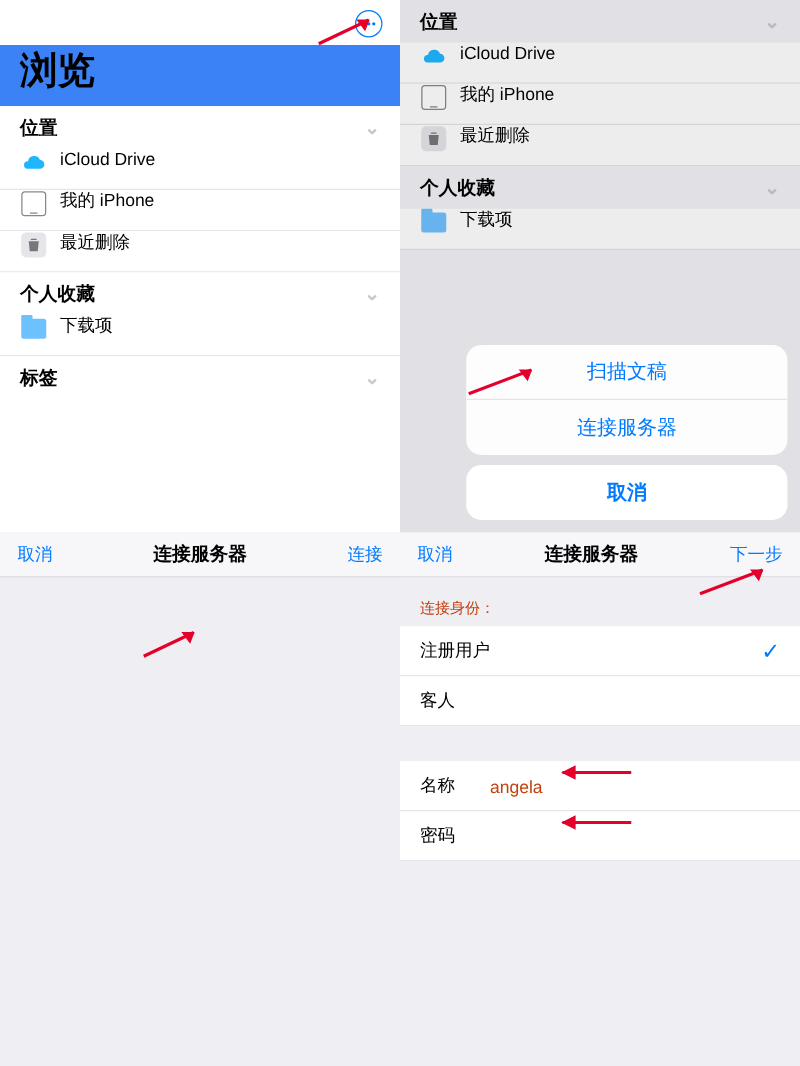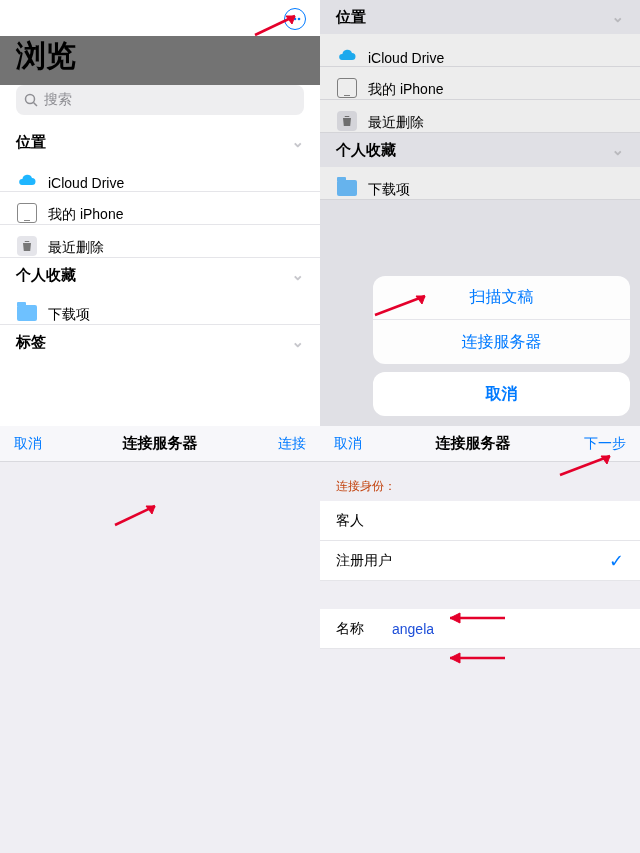--- a/index.html
+++ b/index.html
@@ -5,30 +5,30 @@
   * { box-sizing: border-box; margin: 0; padding: 0; }
   html, body { width: 640px; height: 853px; font-family: -apple-system, "Helvetica Neue", Arial, sans-serif; }
   body { background: #f5f5f7; position: relative; }
   .quad { position: absolute; width: 320px; overflow: hidden; }
   .q1 { left: 0; top: 0; height: 426px; background: #fff; }
   .q2 { left: 320px; top: 0; height: 426px; background: #f2f2f7; }
   .q3 { left: 0; top: 426px; height: 427px; background: #efeef3; }
   .q4 { left: 320px; top: 426px; height: 427px; background: #efeef3; }
 
   
-  .row { display: flex; align-items: flex-end; height: 33px; padding: 0 16px; background: #fff; border-bottom: 1px solid #e5e5e9; font-size: 14px; }
+  .row { display: flex; align-items: flex-start; height: 33px; padding: 0 16px; background: #fff; border-bottom: 1px solid #e5e5e9; font-size: 14px; }
   .row .ico { width: 22px; height: 22px; margin-right: 10px; display: flex; align-items: center; justify-content: center; flex-shrink: 0; }
   .section-header { display: flex; align-items: center; justify-content: space-between; height: 34px; padding: 0 16px; font-size: 15px; font-weight: 600; background: #fff; }
   .section-header.dark { background: #f2f2f7; }
   .chev { color: #c7c7cc; }
 
   
   .q1-top { position: relative; height: 36px; background: #fff; }
   .more-btn { position: absolute; right: 14px; top: 8px; width: 22px; height: 22px; border: 1.5px solid #007aff; border-radius: 50%; display: flex; align-items: center; justify-content: center; color: #007aff; font-size: 12px; }
-  .q1-title { font-size: 30px; font-weight: 700; padding: 0 16px 8px; background:#737373; }
+  .q1-title { font-size: 30px; font-weight: 700; padding: 0 16px 8px; background:#3b82f6; }
   .search { margin: 0 16px 10px; height: 30px; background: #eeeef0; border-radius: 8px; display: flex; align-items: center; padding: 0 8px; color: #8e8e93; font-size: 14px; }
   .search svg { margin-right: 6px; }
 
   
   .cloud svg path { fill: #1fb6ff; }
   .phone-ico { width: 20px; height: 20px; border: 1.5px solid #888; border-radius: 3px; position: relative; }
   .phone-ico::after { content:""; position:absolute; bottom:1px; left:50%; transform:translateX(-50%); width:6px; height:1.5px; background:#888; }
   .trash-ico { width: 20px; height: 20px; border-radius: 4px; background: #e5e5ea; display:flex; align-items:center; justify-content:center; }
   .folder-ico { width: 20px; height: 16px; border-radius: 2px; background: #6ec1ff; position: relative; }
   .folder-ico::before { content:""; position:absolute; top:-3px; left:0; width:9px; height:4px; background:#6ec1ff; border-radius:1px 1px 0 0; }
@@ -44,21 +44,21 @@
   .cancel-item { height: 44px; display:flex; align-items:center; justify-content:center; font-size:16px; color:#007aff; font-weight:600; }
 
   
   .nav { display:flex; align-items:center; justify-content:space-between; height:36px; padding:0 14px; background:#f7f7fa; border-bottom:1px solid #d9d9de; font-size:14px; }
   .nav .blue { color:#007aff; }
   .nav .title { font-weight:600; font-size:15px; }
 
   .q3-body, .q4-body { background:#efeef3; }
   .field-row { display:flex; align-items:center; height:40px; padding:0 16px; background:#fff; border-bottom:1px solid #e5e5e9; font-size:14px; }
   .field-row .lbl { width:56px; flex-shrink:0; }
-  .field-row .val { color:#1d4ed8; }
+  .field-row .val { color:#c2410c; }
   .blur { color:#888; filter: blur(3px); }
   .subhead { font-size:12px; color:#c2410c; padding: 16px 16px 6px; }
   .check { color:#007aff; margin-left:auto; font-size:18px; }
 
   
   .arrow { position:absolute; pointer-events:none; }
   .arrow line, .arrow polygon { stroke:#e4002b; fill:#e4002b; }
 </style>
 </head>
 <body>
@@ -67,27 +67,20 @@
   <div class="q1-top">
     <div class="more-btn">
       <svg width="12" height="4" viewBox="0 0 12 4">
           <circle cx="2" cy="2" r="1.3" fill="#007aff"></circle>
           <circle cx="6" cy="2" r="1.3" fill="#007aff"></circle>
           <circle cx="10" cy="2" r="1.3" fill="#007aff"></circle>
         </svg>
     </div>
   </div>
   <div class="q1-title">浏览</div>
-  <div class="search">
-    <svg width="14" height="14" viewBox="0 0 14 14">
-        <circle cx="6" cy="6" r="4.5" stroke="#8e8e93" stroke-width="1.5" fill="none"></circle>
-        <line x1="9.5" y1="9.5" x2="13" y2="13" stroke="#8e8e93" stroke-width="1.5"></line>
-      </svg>
-    <span>搜索</span>
-  </div>
 
   <div class="section-header">
     <span>位置</span>
     <span class="chev">⌄</span>
   </div>
   <div class="row">
     <span class="ico cloud">
         <svg width="20" height="14" viewBox="0 0 20 14">
           <path d="M5 12h10a3.5 3.5 0 0 0 0-7 5 5 0 0 0-9.6 1A3 3 0 0 0 5 12z"></path>
         </svg>
@@ -190,30 +183,33 @@
 
 <div class="quad q4">
   <div class="nav">
     <span class="blue">取消</span>
     <span class="title">连接服务器</span>
     <span class="blue">下一步</span>
   </div>
   <div class="q4-body">
     <div class="subhead">连接身份：</div>
     <div class="field-row">
-      <span>客人</span>
-    </div>
-    <div class="field-row">
       <span>注册用户</span>
       <span class="check">✓</span>
     </div>
+    <div class="field-row">
+      <span>客人</span>
+    </div>
     <div style="height:28px"></div>
     <div class="field-row">
       <span class="lbl">名称</span>
       <span class="val">angela</span>
+    </div>
+    <div class="field-row">
+      <span class="lbl">密码</span>
     </div>
   </div>
 </div>
 
 <svg class="arrow" style="left:250px; top:10px;" width="60" height="30">
     <line x1="5" y1="25" x2="45" y2="6" stroke-width="2.5"></line>
     <polygon points="45,6 36,6 42,14"></polygon>
   </svg>
 <svg class="arrow" style="left:370px; top:290px;" width="70" height="30">
     <line x1="5" y1="25" x2="55" y2="6" stroke-width="2.5"></line>

